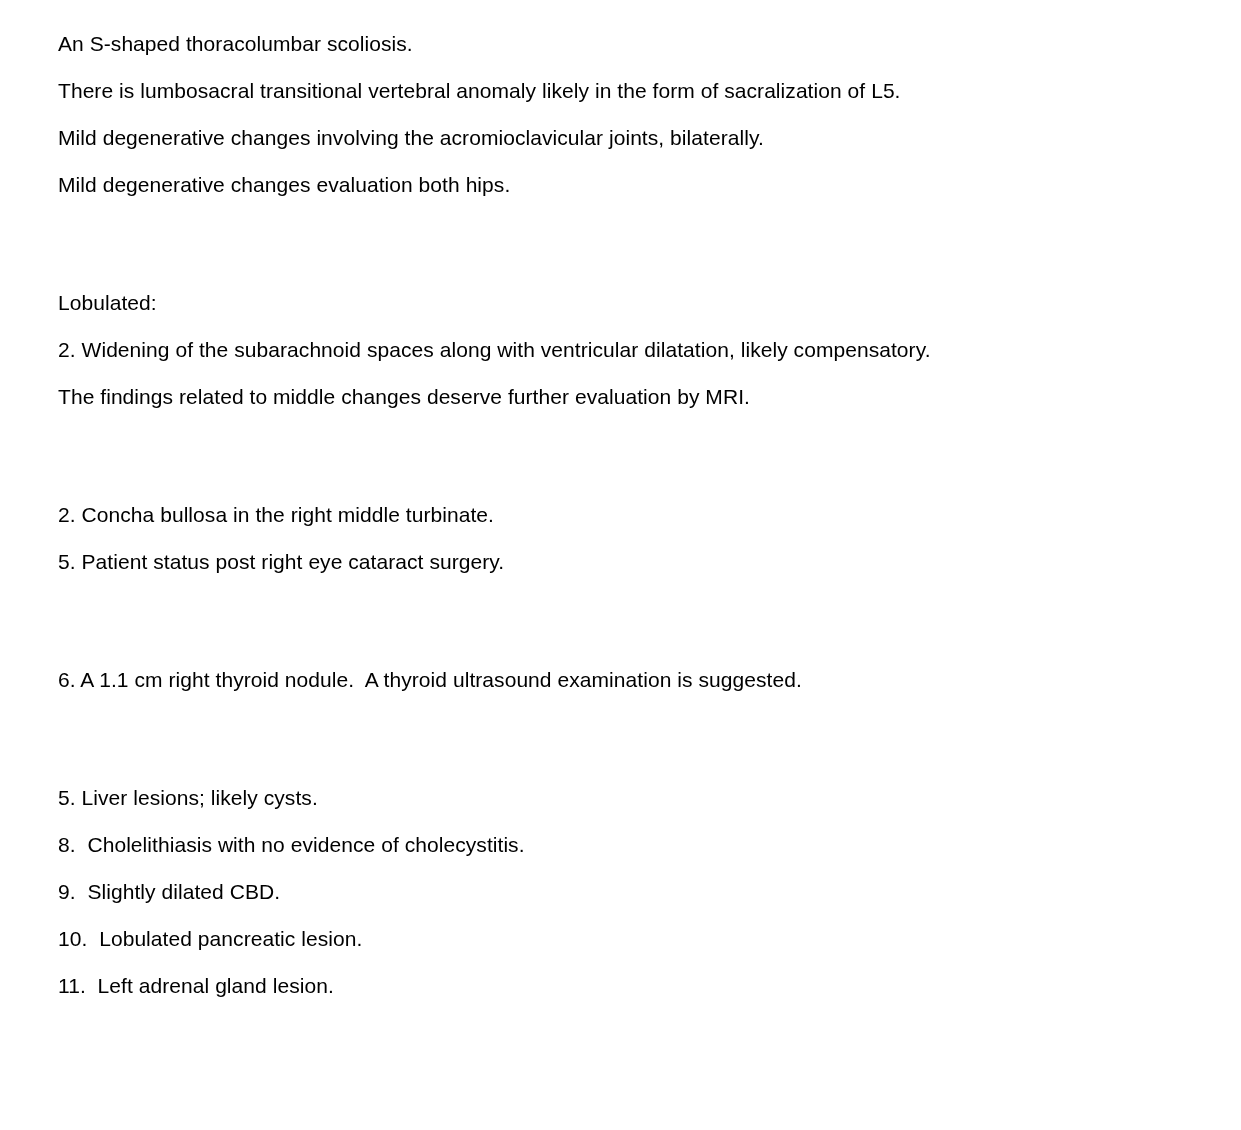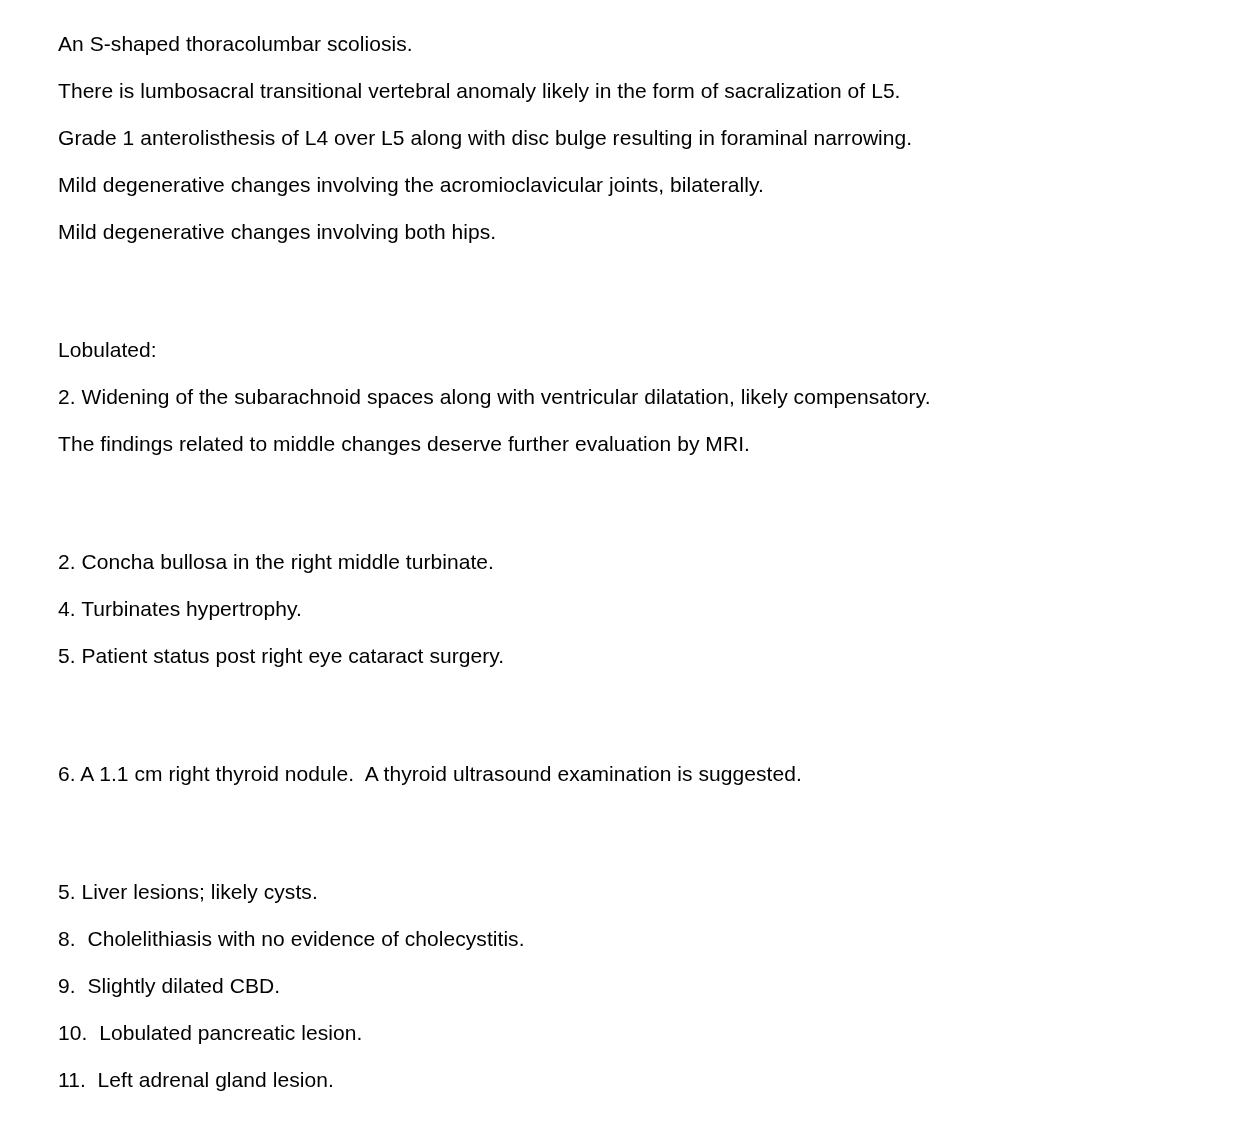--- a/index.html
+++ b/index.html
@@ -40,38 +40,36 @@
   }
 </style>
 </head>
 <body>
 
 <div id="report">
 
   <div>
     <div class="line">An S-shaped thoracolumbar scoliosis.</div>
     <div class="line">There is lumbosacral transitional vertebral anomaly likely in the form of sacralization of L5.</div>
-    <div class="line">Grade 1 anterolisthesis of L4 over L5 along with disc bulge resulting in foraminal narrowing.</div>
     <div class="line">Mild degenerative changes involving the acromioclavicular joints, bilaterally.</div>
-    <div class="line">Mild degenerative changes involving both hips.</div>
+    <div class="line">Mild degenerative changes evaluation both hips.</div>
   </div>
 
   <div class="line blank"></div>
   <div class="spacer-half"></div>
 
   <div>
     <div class="line">Lobulated:</div>
     <div class="line">2. Widening of the subarachnoid spaces along with ventricular dilatation, likely compensatory.</div>
     <div class="line">The findings related to middle changes deserve further evaluation by MRI.</div>
 
     <div class="line blank"></div>
     <div class="spacer-half"></div>
 
     <div class="line">2. Concha bullosa in the right middle turbinate.</div>
-    <div class="line">4. Turbinates hypertrophy.</div>
     <div class="line">5. Patient status post right eye cataract surgery.</div>
 
     <div class="line blank"></div>
     <div class="spacer-half"></div>
 
     <div class="line">6. A 1.1 cm right thyroid nodule.  A thyroid ultrasound examination is suggested.</div>
 
     <div class="line blank"></div>
     <div class="spacer-half"></div>
 

